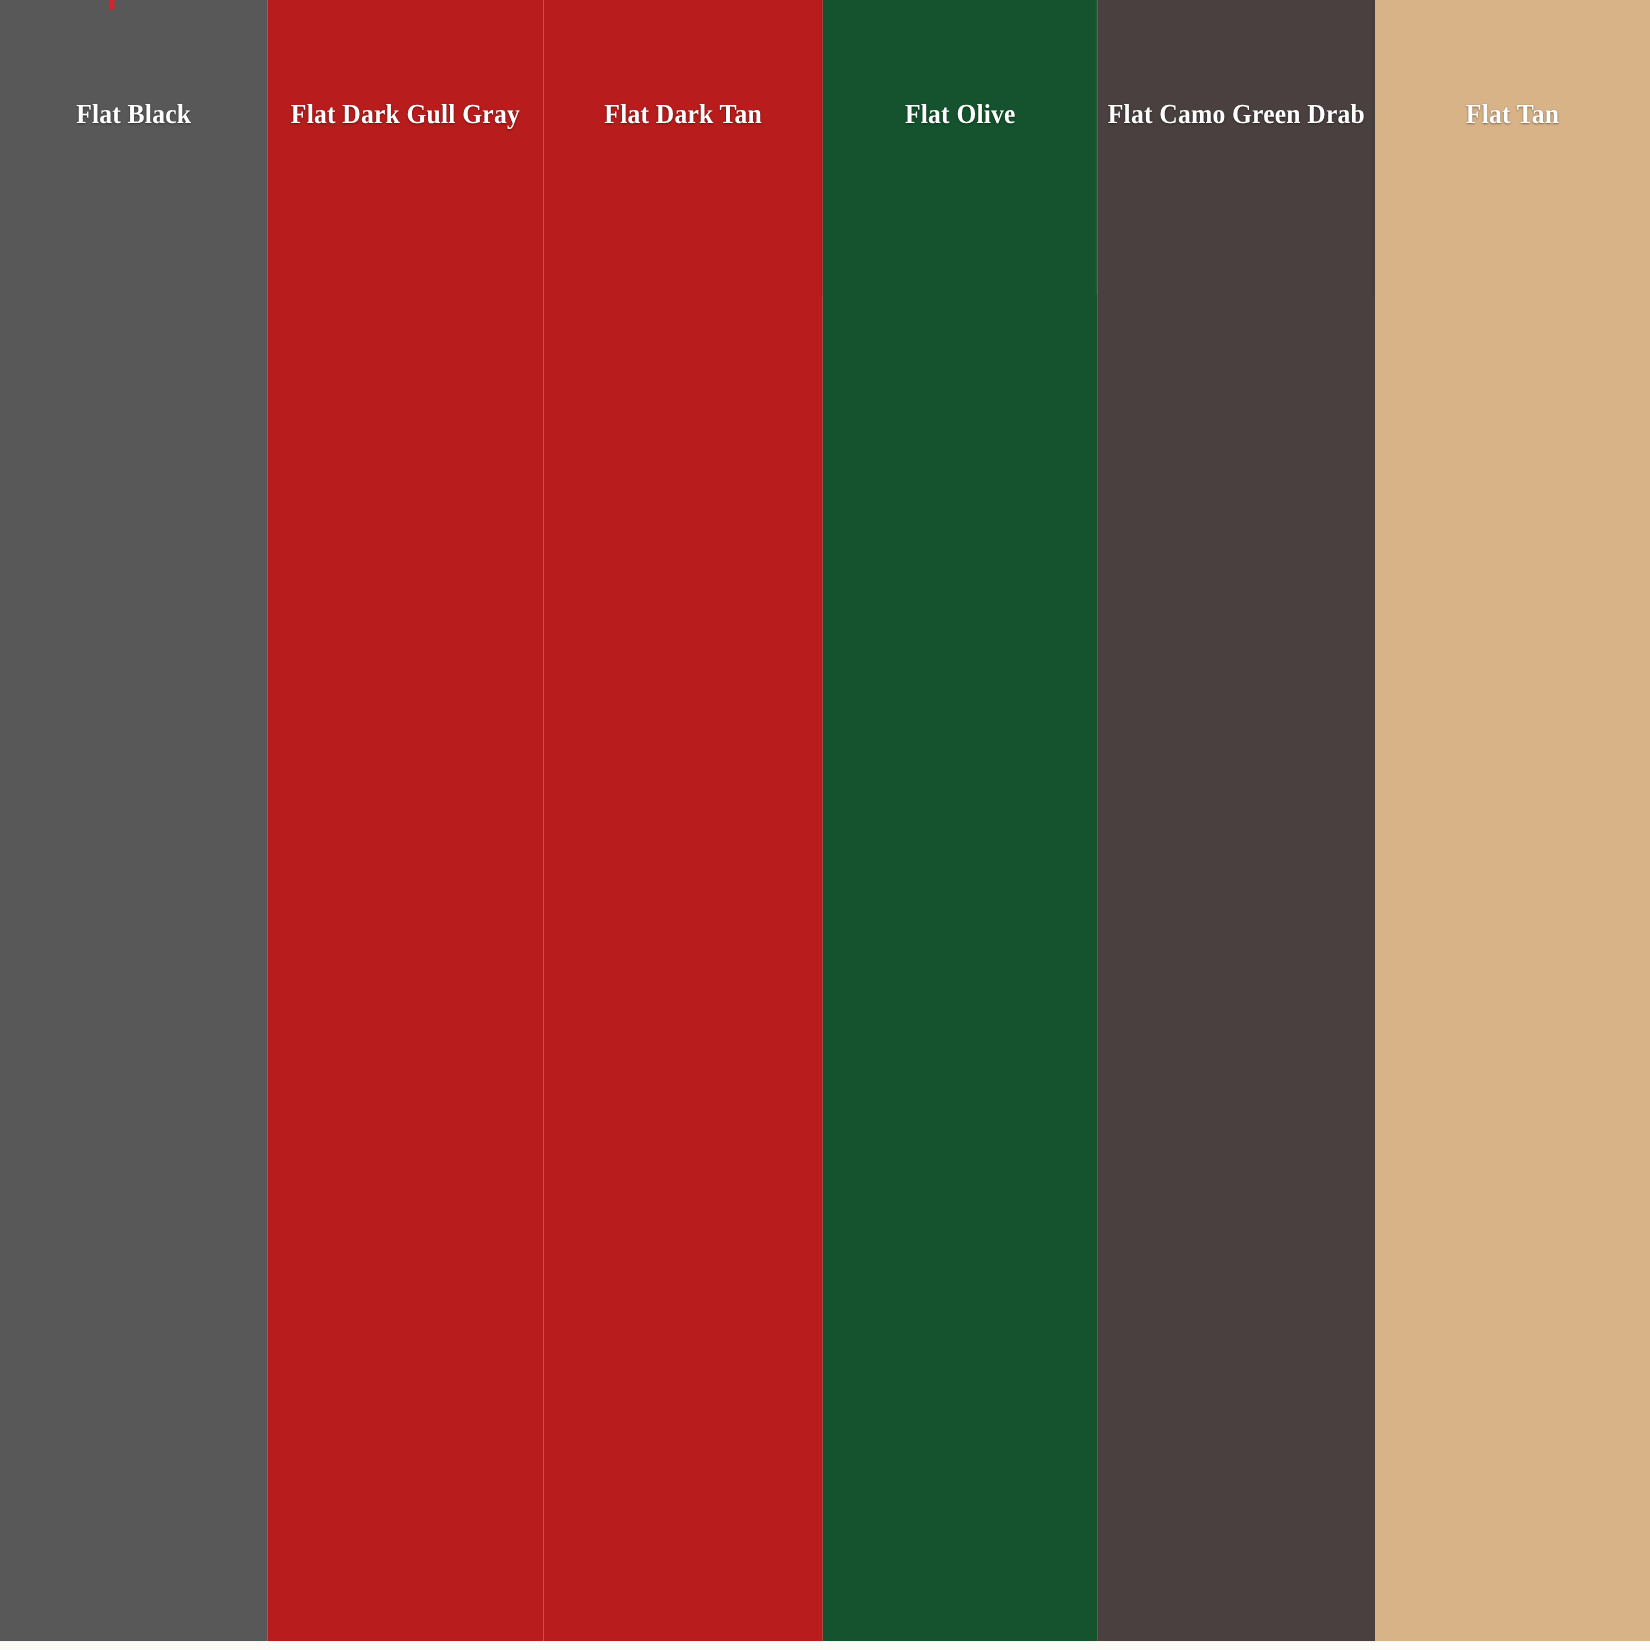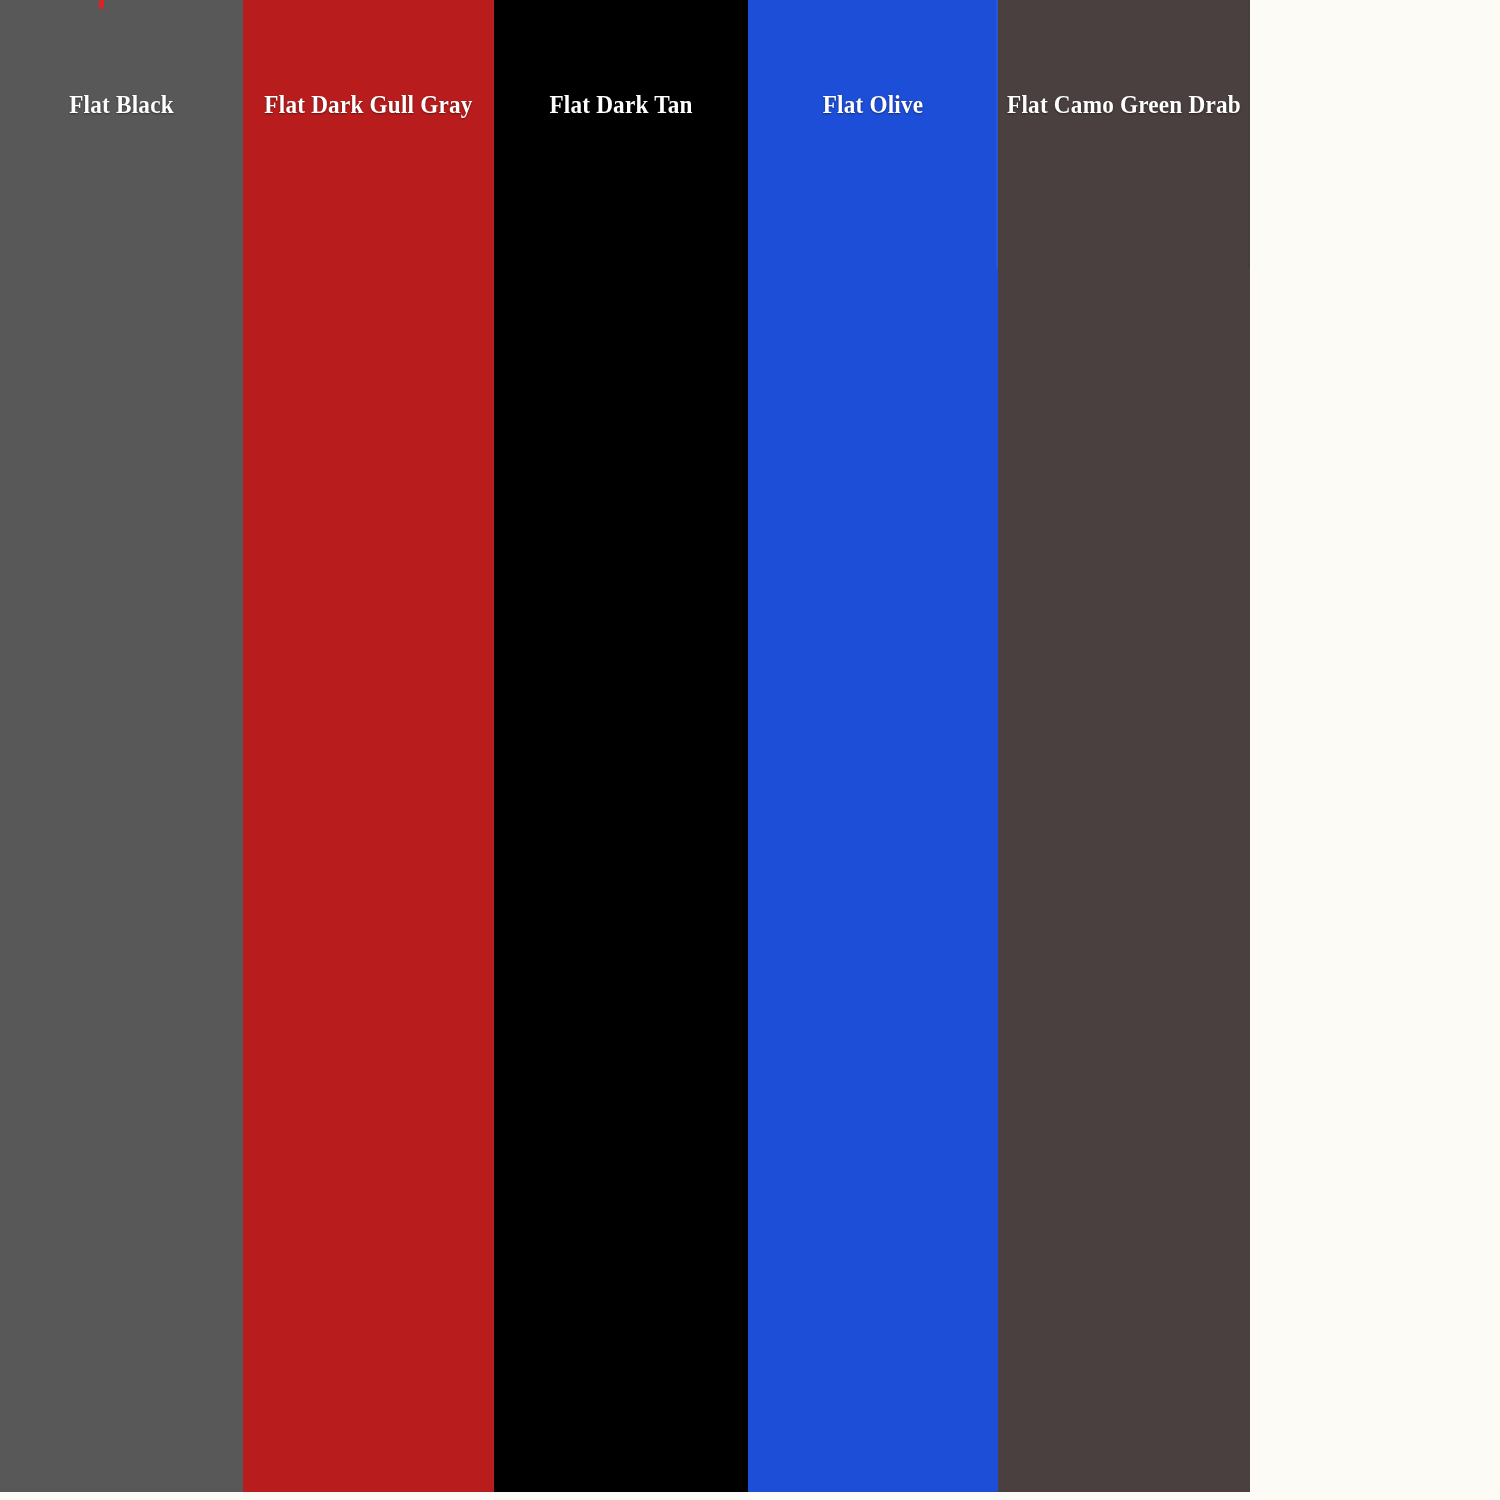--- a/index.html
+++ b/index.html
@@ -84,32 +84,35 @@
 <div id="palette" style="background: rgb(253, 251, 246);">
 
   <div class="swatch" style="left: 0px; width: 243px; background: rgb(88, 88, 89);">
     <span class="swatch-label">Flat Black</span>
   </div>
 
   <div class="swatch" style="left: 243px; width: 251px; background: #b91c1c;">
     <span class="swatch-label">Flat Dark Gull Gray</span>
   </div>
 
-  <div class="swatch" style="left: 494px; width: 254px; background: #000000;">
+  <div class="swatch" style="left: 494px; width: 254px; background: #b91c1c;">
     <span class="swatch-label">Flat Dark Tan</span>
   </div>
 
-  <div class="swatch" style="left: 748px; width: 250px; background: #1d4ed8;">
+  <div class="swatch" style="left: 748px; width: 250px; background: #14532d;">
     <span class="swatch-label">Flat Olive</span>
   </div>
 
   <div class="swatch" style="left: 998px; width: 252px; background: rgb(73, 64, 63);">
     <span class="swatch-label">Flat Camo Green Drab</span>
   </div>
 
+  <div class="swatch" style="left: 1250px; width: 250px; background: rgb(217, 179, 136);">
+    <span class="swatch-label">Flat Tan</span>
+  </div>
 
   <div class="seam" style="left:746px;"></div>
   <div class="seam-light" style="left:996px;"></div>
   <div class="seam" style="left:1248px;"></div>
 
   <div id="red-mark" style="background: rgb(216, 35, 42); left: 99px; top: 0px;"></div>
   <div id="bottom-gap"></div>
 
 </div>
 

